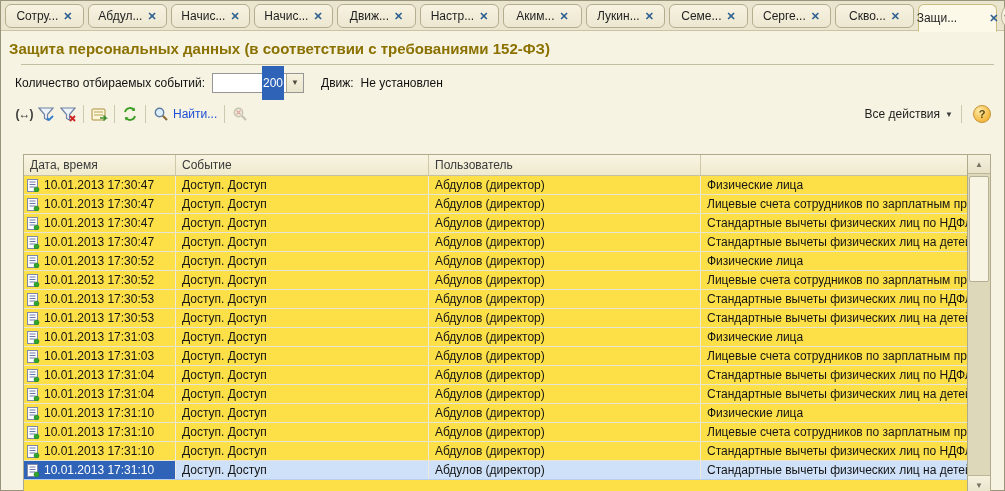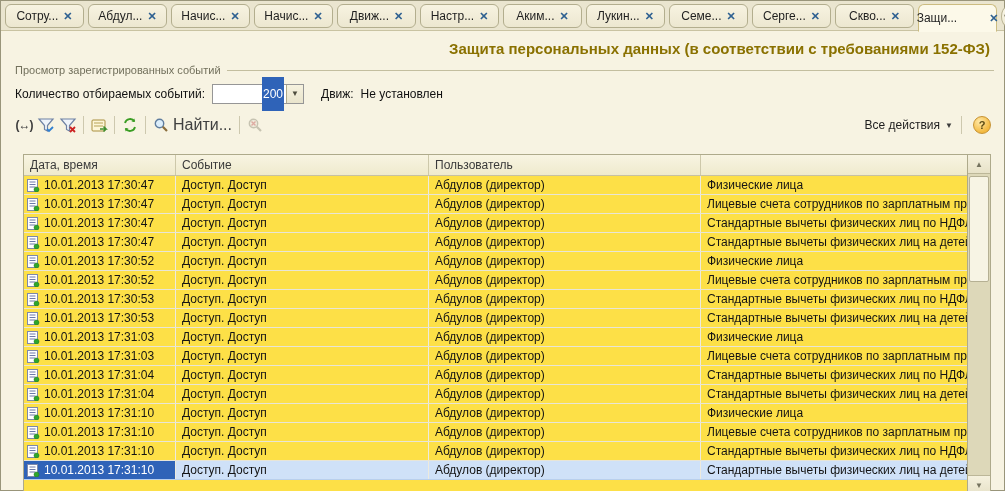--- a/index.html
+++ b/index.html
@@ -1,21 +1,21 @@
 <!DOCTYPE html>
 <html><head>
 <meta charset="utf-8">
 <style>
   * { box-sizing: border-box; margin: 0; padding: 0; }
   html,body { width:1005px; height:491px; }
   body { font-family:"Liberation Sans", sans-serif; overflow:hidden; }
 
   #window {
     position:relative; width:1005px; height:491px;
-    background:#f7f3e2; border:1px solid #99957a;text-align:right;
+    background:#f7f3e2; border:1px solid #99957a;
   }
 
   
   .tabstrip {
     position:relative; height:30px; background:#eae5cf;
     border-bottom:1px solid #c9c3a2;
     display:flex; align-items:flex-start; padding-left:4px; gap:4px;
     overflow:visible; z-index:5;
   }
   .tab {
@@ -59,21 +59,21 @@
     font-size:8px; color:#4d4c3e;
   }
   .sel-label { margin-left:17px; }
   .sel-value { margin-left:7px; }
 
   
   .toolbar { display:flex; align-items:center; margin:9px 13px 0 12px; height:24px; }
   .tbtn { height:22px; min-width:22px; display:flex; align-items:center; justify-content:center; }
   .tsep { width:1px; height:18px; background:#cdc8ae; margin:0 4px; }
   .period-glyph { font-size:12px; font-weight:bold; color:#3c3c3c; letter-spacing:-1px; }
-  .find-btn { display:flex; align-items:center; gap:4px; padding:0 3px; font-size:16px; color:#404040; }
+  .find-btn { display:flex; align-items:center; gap:4px; padding:0 3px; font-size:12px; color:#1d4ed8; }
   .tb-right { margin-left:auto; display:flex; align-items:center; }
   .all-actions { display:flex; align-items:center; gap:5px; font-size:12px; color:#1d1d1d; padding:0 4px; }
   .all-actions .arr { font-size:8px; color:#3c3c3c; }
   .help-btn {
     width:18px; height:18px; border-radius:50%;
     background:radial-gradient(circle at 35% 30%, #ffe9a8, #f3b93f 70%);
     border:1px solid #c79232; color:#5a4a14; font-weight:bold; font-size:11px;
     display:flex; align-items:center; justify-content:center; margin-left:7px;
   }
   .dim { opacity:.45; }
@@ -178,21 +178,20 @@
         <span class="close">✕</span>
       </div>
       <div class="tab-overflow">
       <span>▼</span>
     </div>
   </div>
 
   <div class="page-title">Защита персональных данных (в соответствии с требованиями 152-ФЗ)</div>
 
   <div class="grouprow">
-    <span class="glabel">Просмотр зарегистрированных событий</span>
     <span class="gline"></span>
   </div>
 
   <div class="filterrow">
     <span>Количество отбираемых событий:</span>
     <div class="spinner">
       <div class="spin-text">
         <span class="spin-sel">200</span>
       </div>
       <div class="combo-btn">

